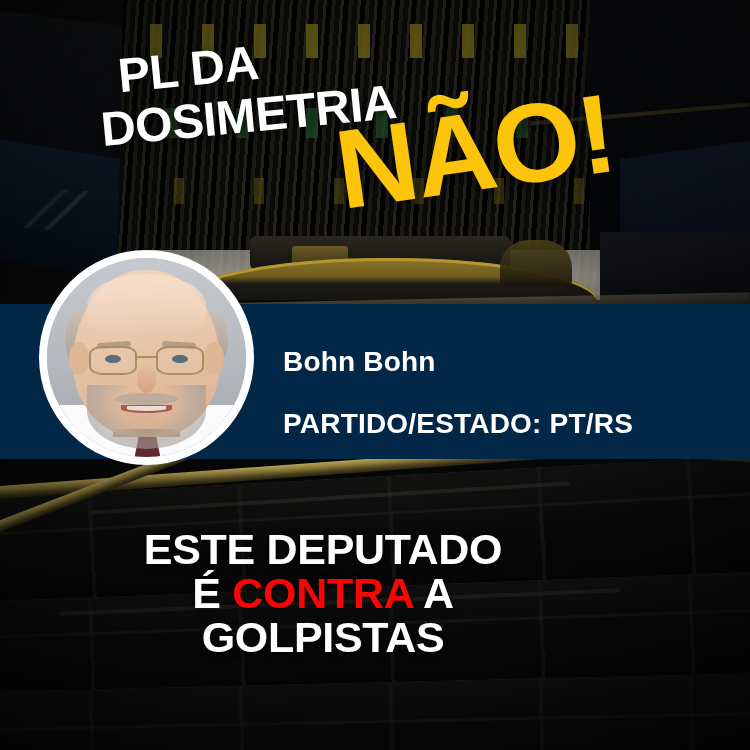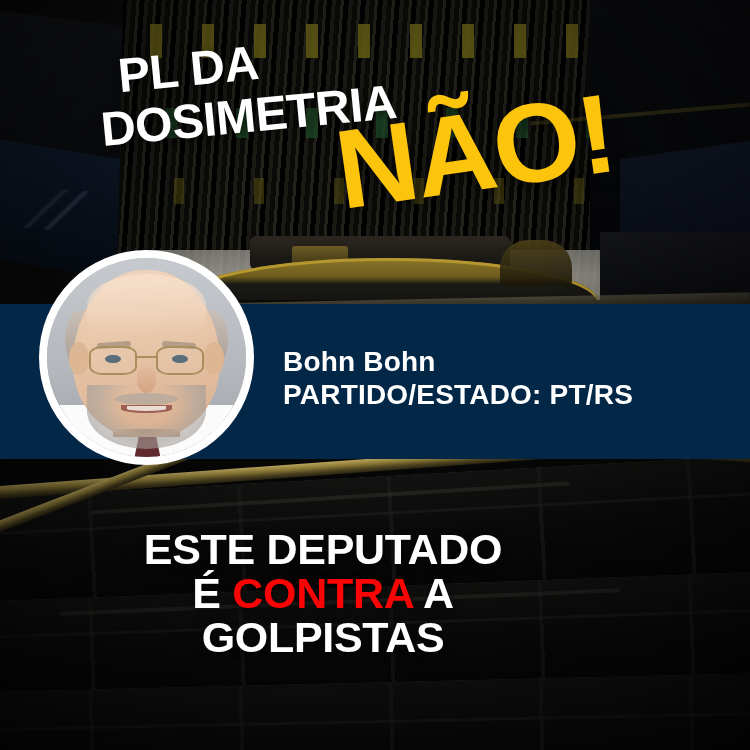--- a/index.html
+++ b/index.html
@@ -215,21 +215,21 @@
     background:#032747;
   }
   .banner-text {
     position:absolute; left:283px; top:42px;
     color:#ffffff;
   }
   .deputy-name {
     font-size:28px; font-weight:700; line-height:1.15; letter-spacing:.2px;
   }
   .deputy-party {
-    font-size:28px; font-weight:700; line-height:1.2; letter-spacing:.2px;
+    font-size:28px; font-weight:700; line-height:1.2; letter-spacing:.2px;margin-top:29px;
   }
 
   
   .portrait {
     position:absolute; left:39px; top:250px;
     width:215px; height:215px;
     border-radius:50%;
     background:#ffffff;
     padding:8px;
     overflow:hidden;

